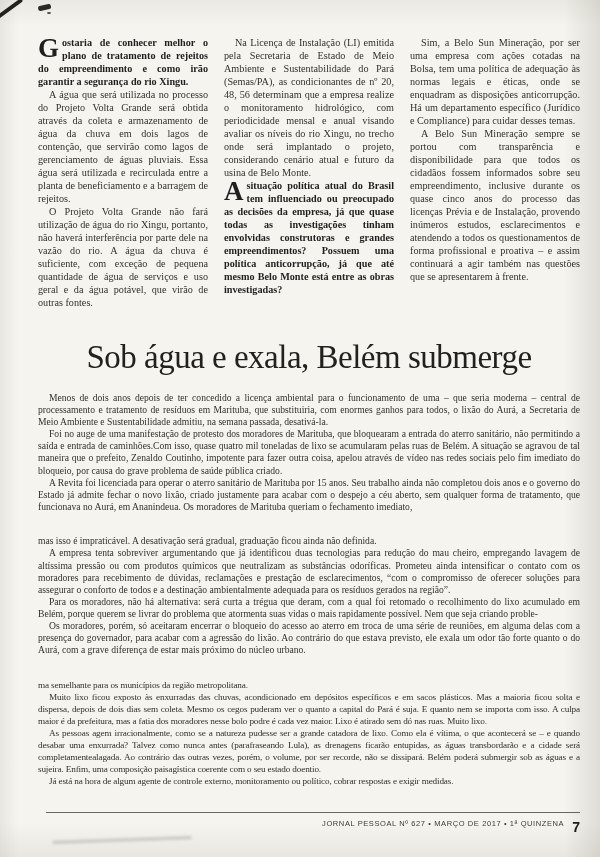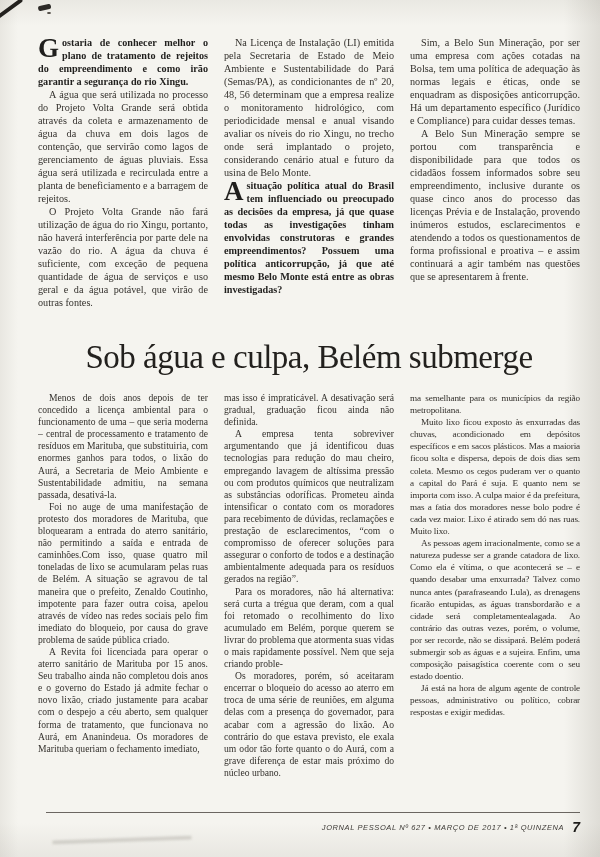--- a/index.html
+++ b/index.html
@@ -12,41 +12,40 @@
       #f5f4ef;
     font-family:"Liberation Serif","DejaVu Serif",serif;
     color:#33302c;
   }
   .cols{display:flex;gap:16px;overflow:hidden;}
   .col{flex:1 1 0;min-width:0;}
   .top .col{font-size:10.2px;line-height:13px;}
   .bottom .col{font-size:9.6px;line-height:12.1px;}
   .bottom .col.tight{font-size:9.2px;letter-spacing:-0.15px;font-family:Liberation Serif, serif;}
   .top{height:296px;}
-  .bottom{height:414px;}
+  .bottom{height:414px;flex-direction:column;}
   p{margin:0;text-align:justify;}
   p.indent{text-indent:11px;}
   p.lead{font-weight:bold;color:#201f1d;text-align:justify;}
   .dropcap{
     float:left;font-weight:bold;font-size:27px;line-height:23px;
     padding:1px 3px 0 0;color:#201f1d;
   }
   h1.headline{
     font-weight:normal;font-size:33px;color:#23211e;
     text-align:center;margin:4px 0 14px;letter-spacing:-0.5px;height:42px;line-height:42px;
   }
   .footer-rule{
     position:absolute;left:46px;right:20px;top:812px;
     border-top:1px solid rgba(60,55,50,0.75);height:0;
   }
   .footer{
     position:absolute;right:20px;top:819px;
-    display:flex;align-items:center;gap:8px;
+    display:flex;gap:8px;
     font-family:"Liberation Sans","DejaVu Sans",sans-serif;
-    font-style:italic;
   }
   .journal-line{
     font-size:7.5px;letter-spacing:0.6px;color:#3d3a36;text-transform:uppercase;
   }
   .page-number{font-size:14px;font-weight:bold;color:#1c1b19;}
   
   .mark-corner{
     position:absolute;left:-7px;top:7px;width:32px;height:3.5px;background:#23211e;
     transform:rotate(-36deg);border-radius:2px;
   }
@@ -81,39 +80,39 @@
     <div class="col">
       <p class="indent">Na Licença de Instalação (LI) emitida pela Secretaria de Estado de Meio Ambiente e Sustentabilidade do Pará (Semas/PA), as condicionantes de nº 20, 48, 56 determinam que a empresa realize o monitoramento hidrológico, com periodicidade mensal e anual visando avaliar os níveis do rio Xingu, no trecho onde será implantado o projeto, considerando cenário atual e futuro da usina de Belo Monte.</p>
       <p class="lead"><span class="dropcap">A</span><span>situação política atual do Brasil tem influenciado ou preocupado as decisões da empresa, já que quase todas as investigações tinham envolvidas construtoras e grandes empreendimentos? Possuem uma política anticorrupção, já que até mesmo Belo Monte está entre as obras investigadas?</span></p>
     </div>
     <div class="col">
       <p class="indent">Sim, a Belo Sun Mineração, por ser uma empresa com ações cotadas na Bolsa, tem uma política de adequação às normas legais e éticas, onde se enquadram as disposições anticorrupção. Há um departamento específico (Jurídico e Compliance) para cuidar desses temas.</p>
       <p class="indent">A Belo Sun Mineração sempre se portou com transparência e disponibilidade para que todos os cidadãos fossem informados sobre seu empreendimento, inclusive durante os quase cinco anos do processo das licenças Prévia e de Instalação, provendo inúmeros estudos, esclarecimentos e atendendo a todos os questionamentos de forma profissional e proativa – e assim continuará a agir também nas questões que se apresentarem à frente.</p>
     </div>
   </section>
 
-  <h1 class="headline">Sob água e culpa, Belém submerge</h1>
+  <h1 class="headline">Sob água e exala, Belém submerge</h1>
 
   <section class="cols bottom">
     <div class="col">
       <p class="indent">Menos de dois anos depois de ter concedido a licença ambiental para o funcionamento de uma – que seria moderna – central de processamento e tratamento de resíduos em Marituba, que substituiria, com enormes ganhos para todos, o lixão do Aurá, a Secretaria de Meio Ambiente e Sustentabilidade admitiu, na semana passada, desativá-la.</p>
       <p class="indent">Foi no auge de uma manifestação de protesto dos moradores de Marituba, que bloquearam a entrada do aterro sanitário, não permitindo a saída e entrada de caminhões.Com isso, quase quatro mil toneladas de lixo se acumularam pelas ruas de Belém. A situação se agravou de tal maneira que o prefeito, Zenaldo Coutinho, impotente para fazer outra coisa, apelou através de vídeo nas redes sociais pelo fim imediato do bloqueio, por causa do grave problema de saúde pública criado.</p>
       <p class="indent">A Revita foi licenciada para operar o aterro sanitário de Marituba por 15 anos. Seu trabalho ainda não completou dois anos e o governo do Estado já admite fechar o novo lixão, criado justamente para acabar com o despejo a céu aberto, sem qualquer forma de tratamento, que funcionava no Aurá, em Ananindeua. Os moradores de Marituba queriam o fechamento imediato,</p>
     </div>
     <div class="col">
       <p>mas isso é impraticável. A desativação será gradual, graduação ficou ainda não definida.</p>
       <p class="indent">A empresa tenta sobreviver argumentando que já identificou duas tecnologias para redução do mau cheiro, empregando lavagem de altíssima pressão ou com produtos químicos que neutralizam as substâncias odoríficas. Prometeu ainda intensificar o contato com os moradores para recebimento de dúvidas, reclamações e prestação de esclarecimentos, “com o compromisso de oferecer soluções para assegurar o conforto de todos e a destinação ambientalmente adequada para os resíduos gerados na região”.</p>
       <p class="indent">Para os moradores, não há alternativa: será curta a trégua que deram, com a qual foi retomado o recolhimento do lixo acumulado em Belém, porque querem se livrar do problema que atormenta suas vidas o mais rapidamente possível. Nem que seja criando proble-</p>
       <p class="indent">Os moradores, porém, só aceitaram encerrar o bloqueio do acesso ao aterro em troca de uma série de reuniões, em alguma delas com a presença do governador, para acabar com a agressão do lixão. Ao contrário do que estava previsto, ele exala um odor tão forte quanto o do Aurá, com a grave diferença de estar mais próximo do núcleo urbano.</p>
     </div>
     <div class="col tight">
       <p>ma semelhante para os municípios da região metropolitana.</p>
       <p class="indent">Muito lixo ficou exposto às enxurradas das chuvas, acondicionado em depósitos específicos e em sacos plásticos. Mas a maioria ficou solta e dispersa, depois de dois dias sem coleta. Mesmo os cegos puderam ver o quanto a capital do Pará é suja. E quanto nem se importa com isso. A culpa maior é da prefeitura, mas a fatia dos moradores nesse bolo podre é cada vez maior. Lixo é atirado sem dó nas ruas. Muito lixo.</p>
       <p class="indent">As pessoas agem irracionalmente, como se a natureza pudesse ser a grande catadora de lixo. Como ela é vítima, o que acontecerá se – e quando desabar uma enxurrada? Talvez como nunca antes (parafraseando Lula), as drenagens ficarão entupidas, as águas transbordarão e a cidade será completamentealagada. Ao contrário das outras vezes, porém, o volume, por ser recorde, não se dissipará. Belém poderá submergir sob as águas e a sujeira. Enfim, uma composição paisagística coerente com o seu estado doentio.</p>
-      <p class="indent">Já está na hora de algum agente de controle pessoas, administrativo ou político, cobrar respostas e exigir medidas.</p>
+      <p class="indent">Já está na hora de algum agente de controle externo, monitoramento ou político, cobrar respostas e exigir medidas.</p>
     </div>
   </section>
 
   <div class="footer-rule"></div>
   <div class="footer">
     <span class="journal-line">JORNAL PESSOAL Nº 627 • MARÇO DE 2017 • 1ª QUINZENA</span>
     <span class="page-number">7</span>
   </div>
 
 </div>

